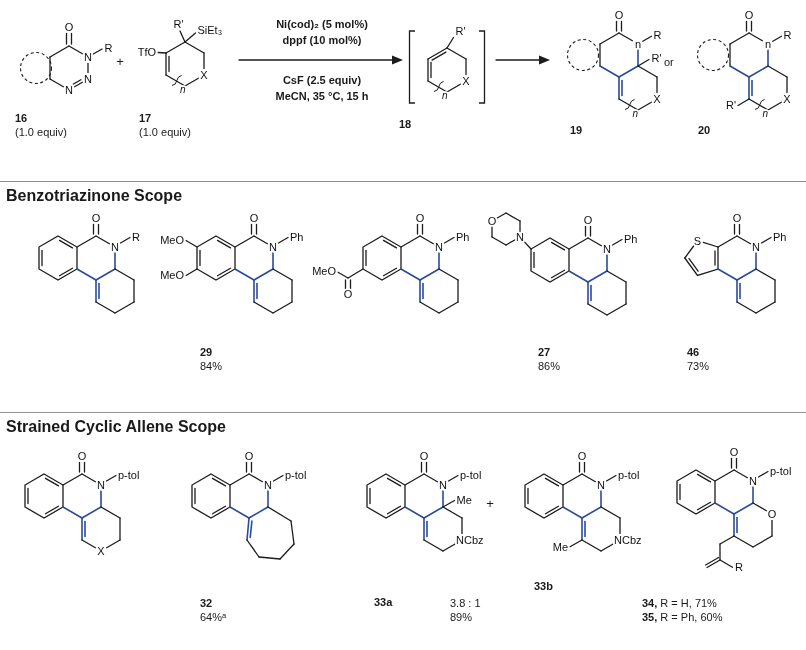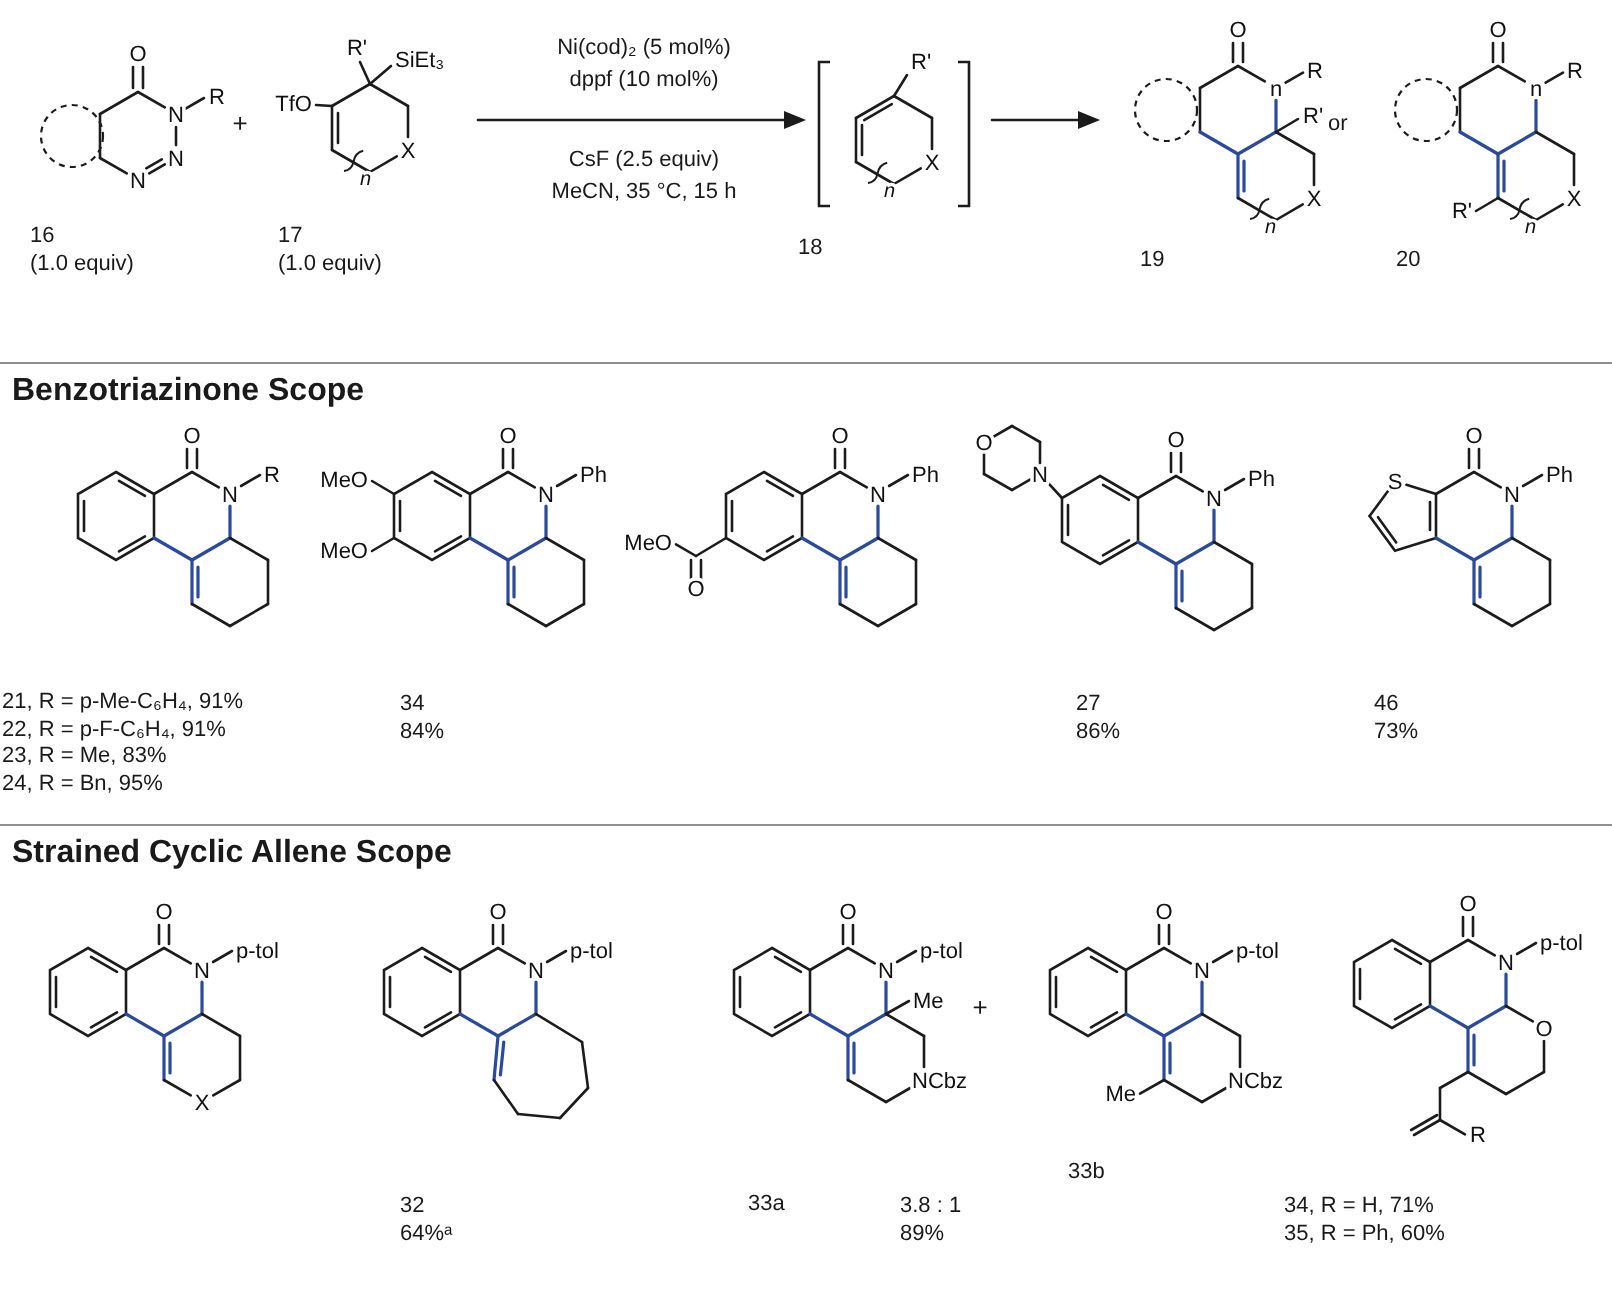--- a/index.html
+++ b/index.html
@@ -1,22 +1,22 @@
 <!DOCTYPE html>
 <html style="--highlight-bond: #2b4a9c; --ink: #1a1a1a;"><head>
 <meta charset="utf-8">
 <style>
   html,body{margin:0;padding:0;background:#fff;}
   #fig{position:relative;width:806px;height:650px;background:#fff;
        font-family:"Liberation Sans",sans-serif;color:var(--ink,#1a1a1a);overflow:hidden;}
   .abs{position:absolute;}
   .lbl{font-size:11px;line-height:13.5px;text-align:left;white-space:nowrap;}
-  .b{font-weight:normal;}
+  .b{font-weight:bold;}
   .heading{font-size:16px;font-weight:bold;}
-  .cond{font-size:11px;line-height:16px;text-align:center;white-space:nowrap;}
+  .cond{font-size:11px;line-height:16px;text-align:center;white-space:nowrap;font-weight:bold;}
   .plus{font-size:13px;font-weight:normal;text-align:center;}
   .hr{position:absolute;left:0;width:806px;height:1px;background:#8f8f8f;}
   svg.struct{position:absolute;overflow:visible;}
   .bd{stroke:#1c1c1c;stroke-width:1.3;stroke-linecap:round;fill:none;}
   .bb{stroke:var(--highlight-bond,#2b4a9c);stroke-width:1.6;stroke-linecap:round;fill:none;}
   .dsh{stroke:#1c1c1c;stroke-width:1.1;fill:none;stroke-dasharray:3 2.6;}
   .sq{stroke:#1c1c1c;stroke-width:1;fill:none;}
   .brk{stroke:#1c1c1c;stroke-width:1.3;fill:none;}
   .atom{font-family:"Liberation Sans",sans-serif;font-size:11px;fill:#111;
         stroke:#fff;stroke-width:3.5px;paint-order:stroke;stroke-linejoin:round;}
@@ -207,26 +207,20 @@
       <line class="bd" x1="94.5" y1="41" x2="104" y2="35.5"></line>
       <line class="bd" x1="70" y1="100" x2="89" y2="111"></line>
       <line class="bd" x1="89" y1="111" x2="108" y2="100"></line>
       <line class="bd" x1="108" y1="100" x2="108" y2="78"></line>
       <line class="bd" x1="108" y1="78" x2="89" y2="67"></line>
       <text class="atom" x="70" y="19.5" text-anchor="middle">O</text>
       <text class="atom" x="89" y="49" text-anchor="middle">N</text>
       <text class="atom" x="106" y="39" text-anchor="start">R</text>
     </g>
   </svg>
-  <div class="abs lbl" style="left:1px;top:345px;width:175px">
-    <div><span class="b">21,</span><span> R = p-Me-C₆H₄, 91%</span></div>
-    <div><span class="b">22,</span><span> R = p-F-C₆H₄, 91%</span></div>
-    <div><span class="b">23,</span><span> R = Me, 83%</span></div>
-    <div><span class="b">24,</span><span> R = Bn, 95%</span></div>
-  </div>
 
   <svg class="struct" style="left:150px;top:192px" width="165" height="150" viewBox="0 0 165 150">
     <g transform="translate(34,10)">
       <path class="bd" d="M32,34 L51,45 L51,67 L32,78 L13,67 L13,45 Z"></path>
       <line class="bd" x1="33.5" y1="38.4" x2="46.5" y2="45.9"></line>
       <line class="bd" x1="46.5" y1="66.2" x2="33.5" y2="73.7"></line>
       <line class="bd" x1="16" y1="63.5" x2="16" y2="48.5"></line>
       <line class="bd" x1="51" y1="45" x2="70" y2="34"></line>
       <line class="bd" x1="70" y1="34" x2="83.4" y2="41.7"></line>
       <line class="bd" x1="67.5" y1="32" x2="67.5" y2="22.5"></line>
@@ -244,21 +238,21 @@
       <line class="bd" x1="13" y1="45" x2="2" y2="38.5"></line>
       <line class="bd" x1="13" y1="67" x2="2" y2="73.5"></line>
       <text class="atom" x="70" y="19.5" text-anchor="middle">O</text>
       <text class="atom" x="89" y="49" text-anchor="middle">N</text>
       <text class="atom" x="106" y="39" text-anchor="start">Ph</text>
       <text class="atom" x="0" y="41.5" text-anchor="end">MeO</text>
       <text class="atom" x="0" y="77" text-anchor="end">MeO</text>
     </g>
   </svg>
   <div class="abs lbl" style="left:200px;top:346px;width:80px">
-    <div class="b">34</div>
+    <div class="b">29</div>
     <div>84%</div>
   </div>
 
   <svg class="struct" style="left:310px;top:192px" width="160" height="150" viewBox="0 0 160 150">
     <g transform="translate(40,10)">
       <path class="bd" d="M32,34 L51,45 L51,67 L32,78 L13,67 L13,45 Z"></path>
       <line class="bd" x1="33.5" y1="38.4" x2="46.5" y2="45.9"></line>
       <line class="bd" x1="46.5" y1="66.2" x2="33.5" y2="73.7"></line>
       <line class="bd" x1="16" y1="63.5" x2="16" y2="48.5"></line>
       <line class="bd" x1="51" y1="45" x2="70" y2="34"></line>

